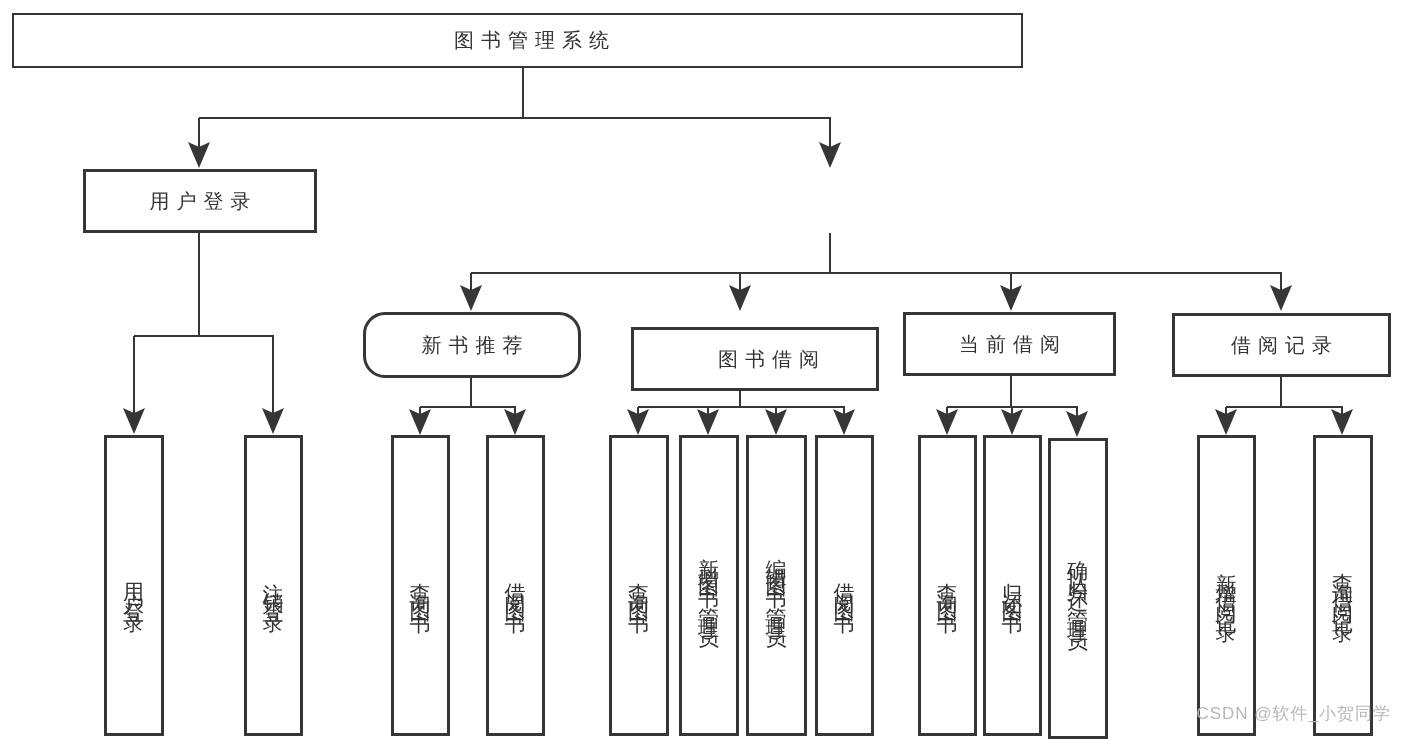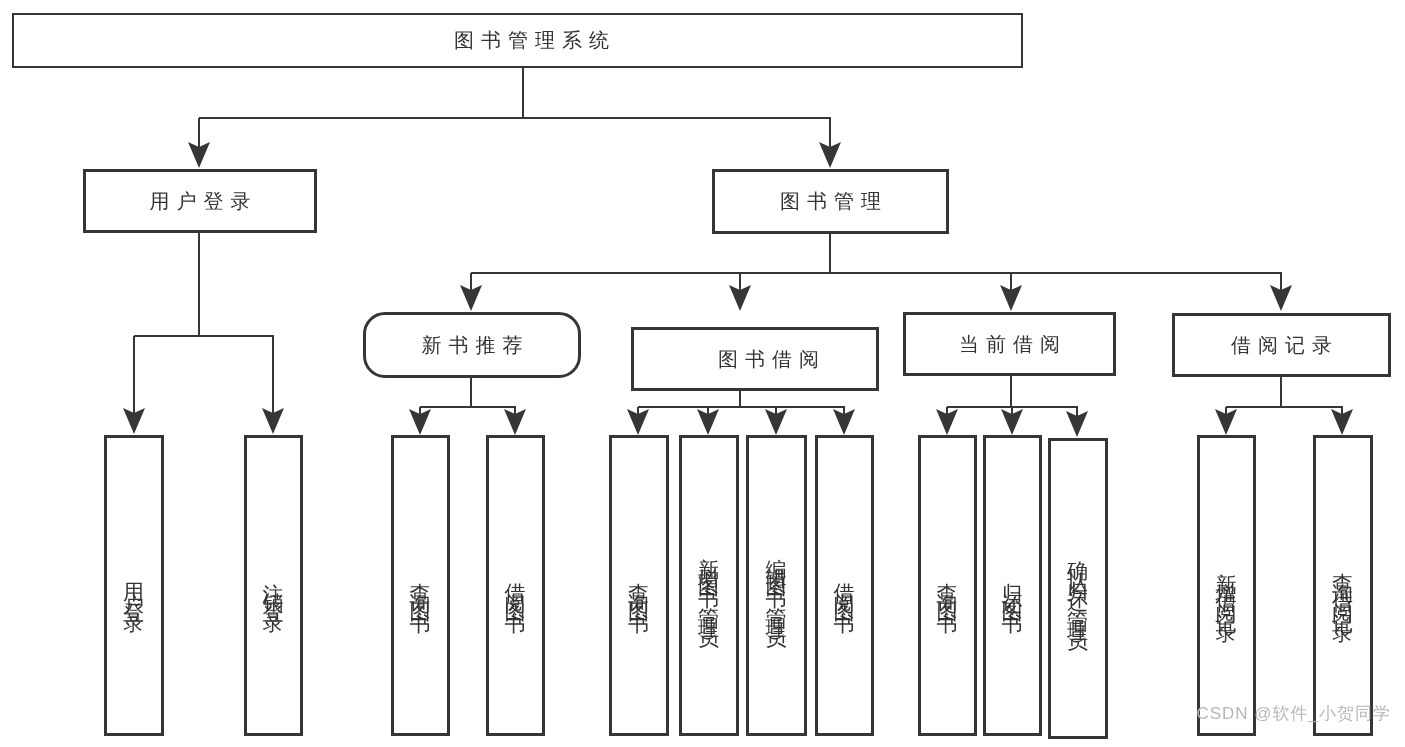--- a/index.html
+++ b/index.html
@@ -138,23 +138,20 @@
     </g>
   </svg>
 
   <div class="node root" style="left:12px;top:13px;width:1011px;height:55px;">
     <span>图书管理系统</span>
   </div>
 
   <div class="node" style="left:83px;top:169px;width:234px;height:64px;">
     <span>用户登录</span>
   </div>
-  <div class="node" style="left:712px;top:169px;width:237px;height:65px;">
-    <span>图书管理</span>
-  </div>
 
   <div class="node" style="left:363px;top:312px;width:218px;height:66px;border-radius:22px;">
     <span>新书推荐</span>
   </div>
   <div class="node" style="left:631px;top:327px;width:248px;height:64px;padding-left:27px;">
     <span>图书借阅</span>
   </div>
   <div class="node" style="left:1172px;top:313px;width:219px;height:64px;">
     <span>借阅记录</span>
   </div>

